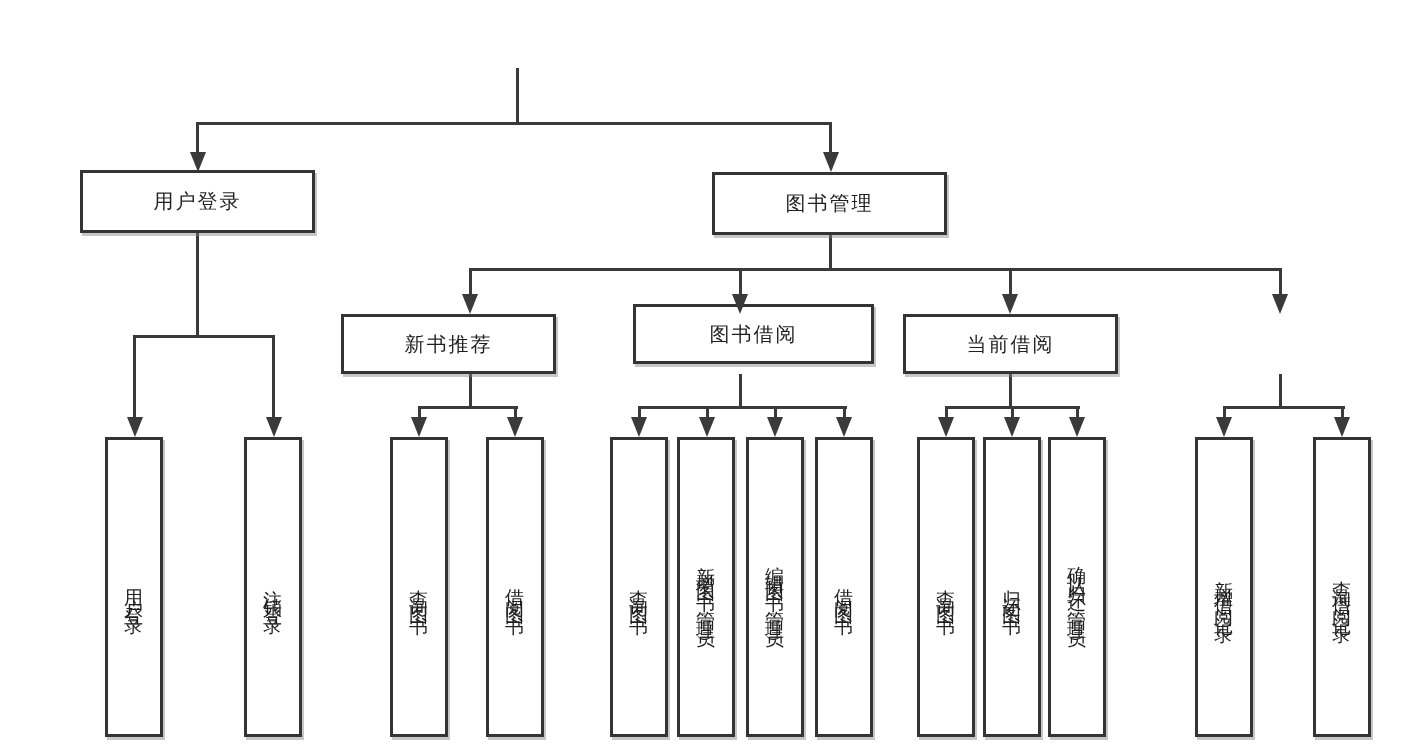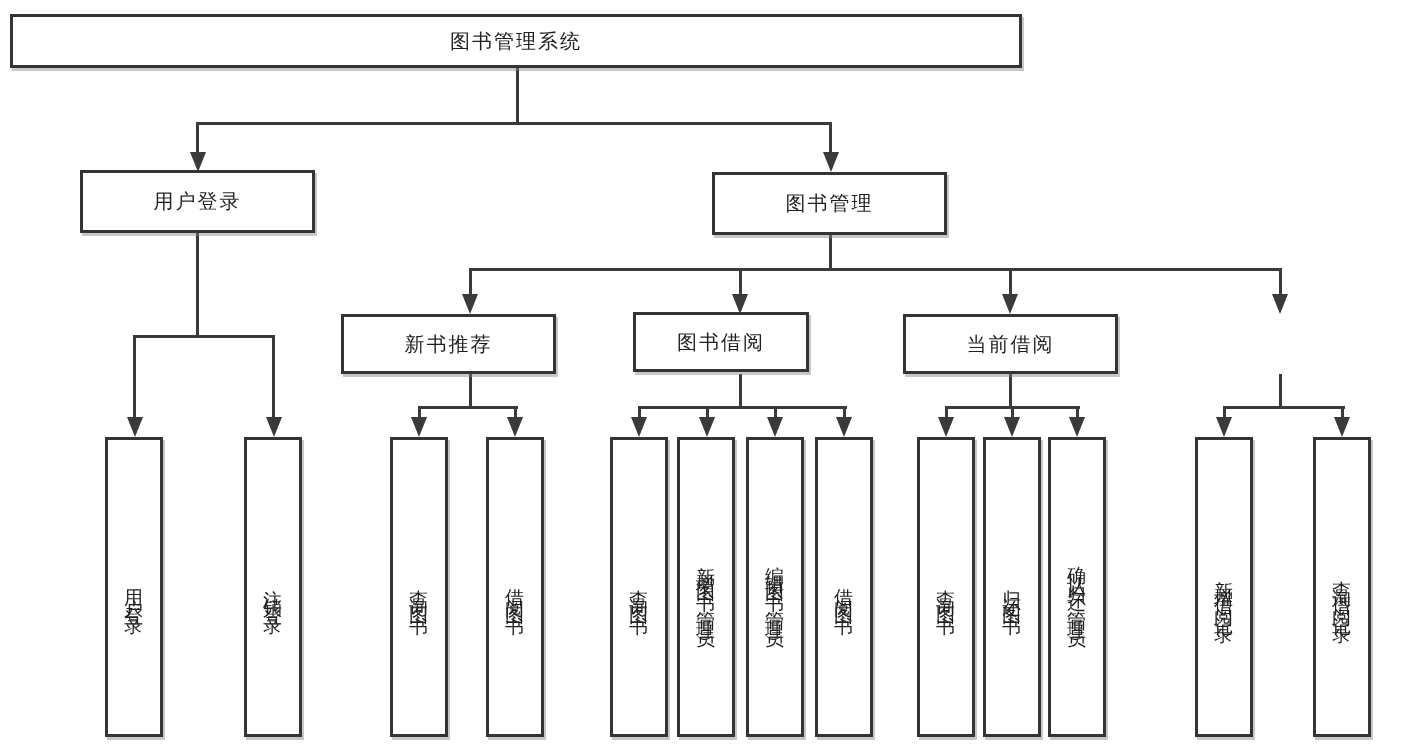--- a/index.html
+++ b/index.html
@@ -28,23 +28,20 @@
   .watermark{
     position:absolute;left:1186px;top:717px;z-index:6;
     font-size:19px;color:#bcbcbc;letter-spacing:.5px;white-space:nowrap;
   }
 </style>
 </head>
 <body>
 
 <div class="stage">
 
-  <div class="box hbox" style="left:10px;top:14px;width:1012px;height:54px">
-    <span class="lbl">图书管理系统</span>
-  </div>
 
   <div class="line" style="left:516px;top:68px;width:3px;height:57px"></div>
   <div class="line" style="left:196px;top:122px;width:636px;height:3px"></div>
   <div class="line" style="left:196px;top:122px;width:3px;height:32px"></div>
   <div class="arrowhead" style="left:190px;top:152px"></div>
   <div class="line" style="left:829px;top:122px;width:3px;height:32px"></div>
   <div class="arrowhead" style="left:823px;top:152px"></div>
 
   <div class="box hbox" style="left:80px;top:170px;width:235px;height:63px">
     <span class="lbl">用户登录</span>
@@ -67,21 +64,21 @@
   <div class="line" style="left:739px;top:268px;width:3px;height:28px"></div>
   <div class="arrowhead" style="left:732px;top:294px"></div>
   <div class="line" style="left:1009px;top:268px;width:3px;height:28px"></div>
   <div class="arrowhead" style="left:1002px;top:294px"></div>
   <div class="line" style="left:1279px;top:268px;width:3px;height:28px"></div>
   <div class="arrowhead" style="left:1272px;top:294px"></div>
 
   <div class="box hbox" style="left:341px;top:314px;width:215px;height:60px">
     <span class="lbl">新书推荐</span>
   </div>
-  <div class="box hbox" style="left:633px;top:312px;width:176px;height:60px">
+  <div class="box hbox" style="left:633px;top:304px;width:241px;height:60px">
     <span class="lbl">图书借阅</span>
   </div>
   <div class="box hbox" style="left:903px;top:314px;width:215px;height:60px">
     <span class="lbl">当前借阅</span>
   </div>
 
   <div class="line" style="left:469px;top:374px;width:3px;height:35px"></div>
   <div class="line" style="left:418px;top:406px;width:100px;height:3px"></div>
   <div class="line" style="left:418px;top:406px;width:3px;height:13px"></div>
   <div class="arrowhead" style="left:411px;top:417px"></div>

